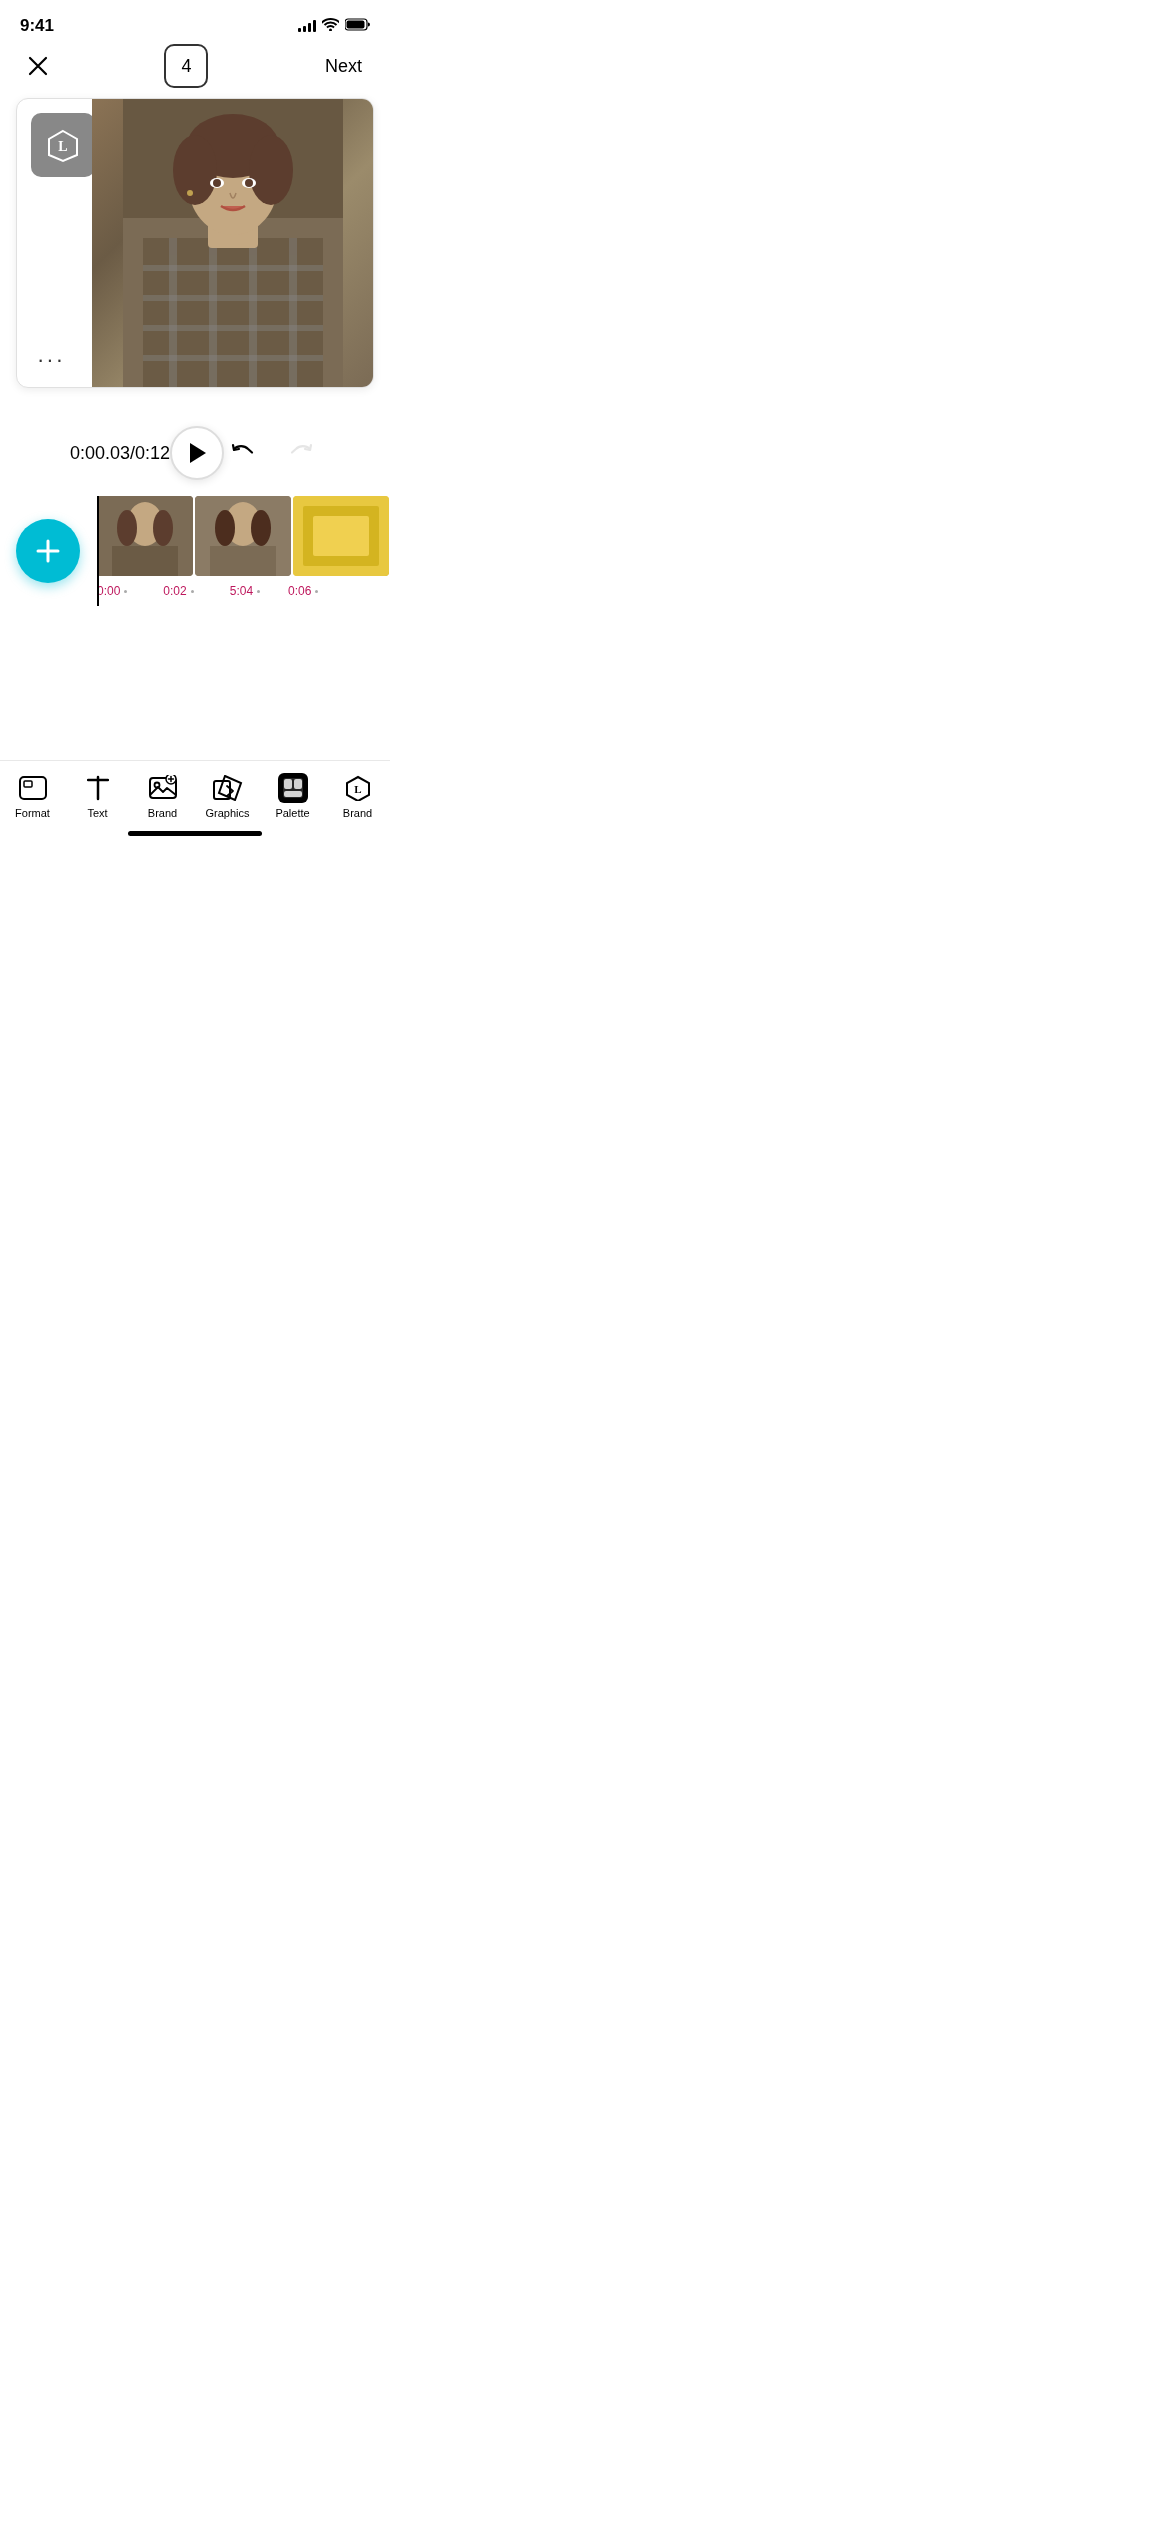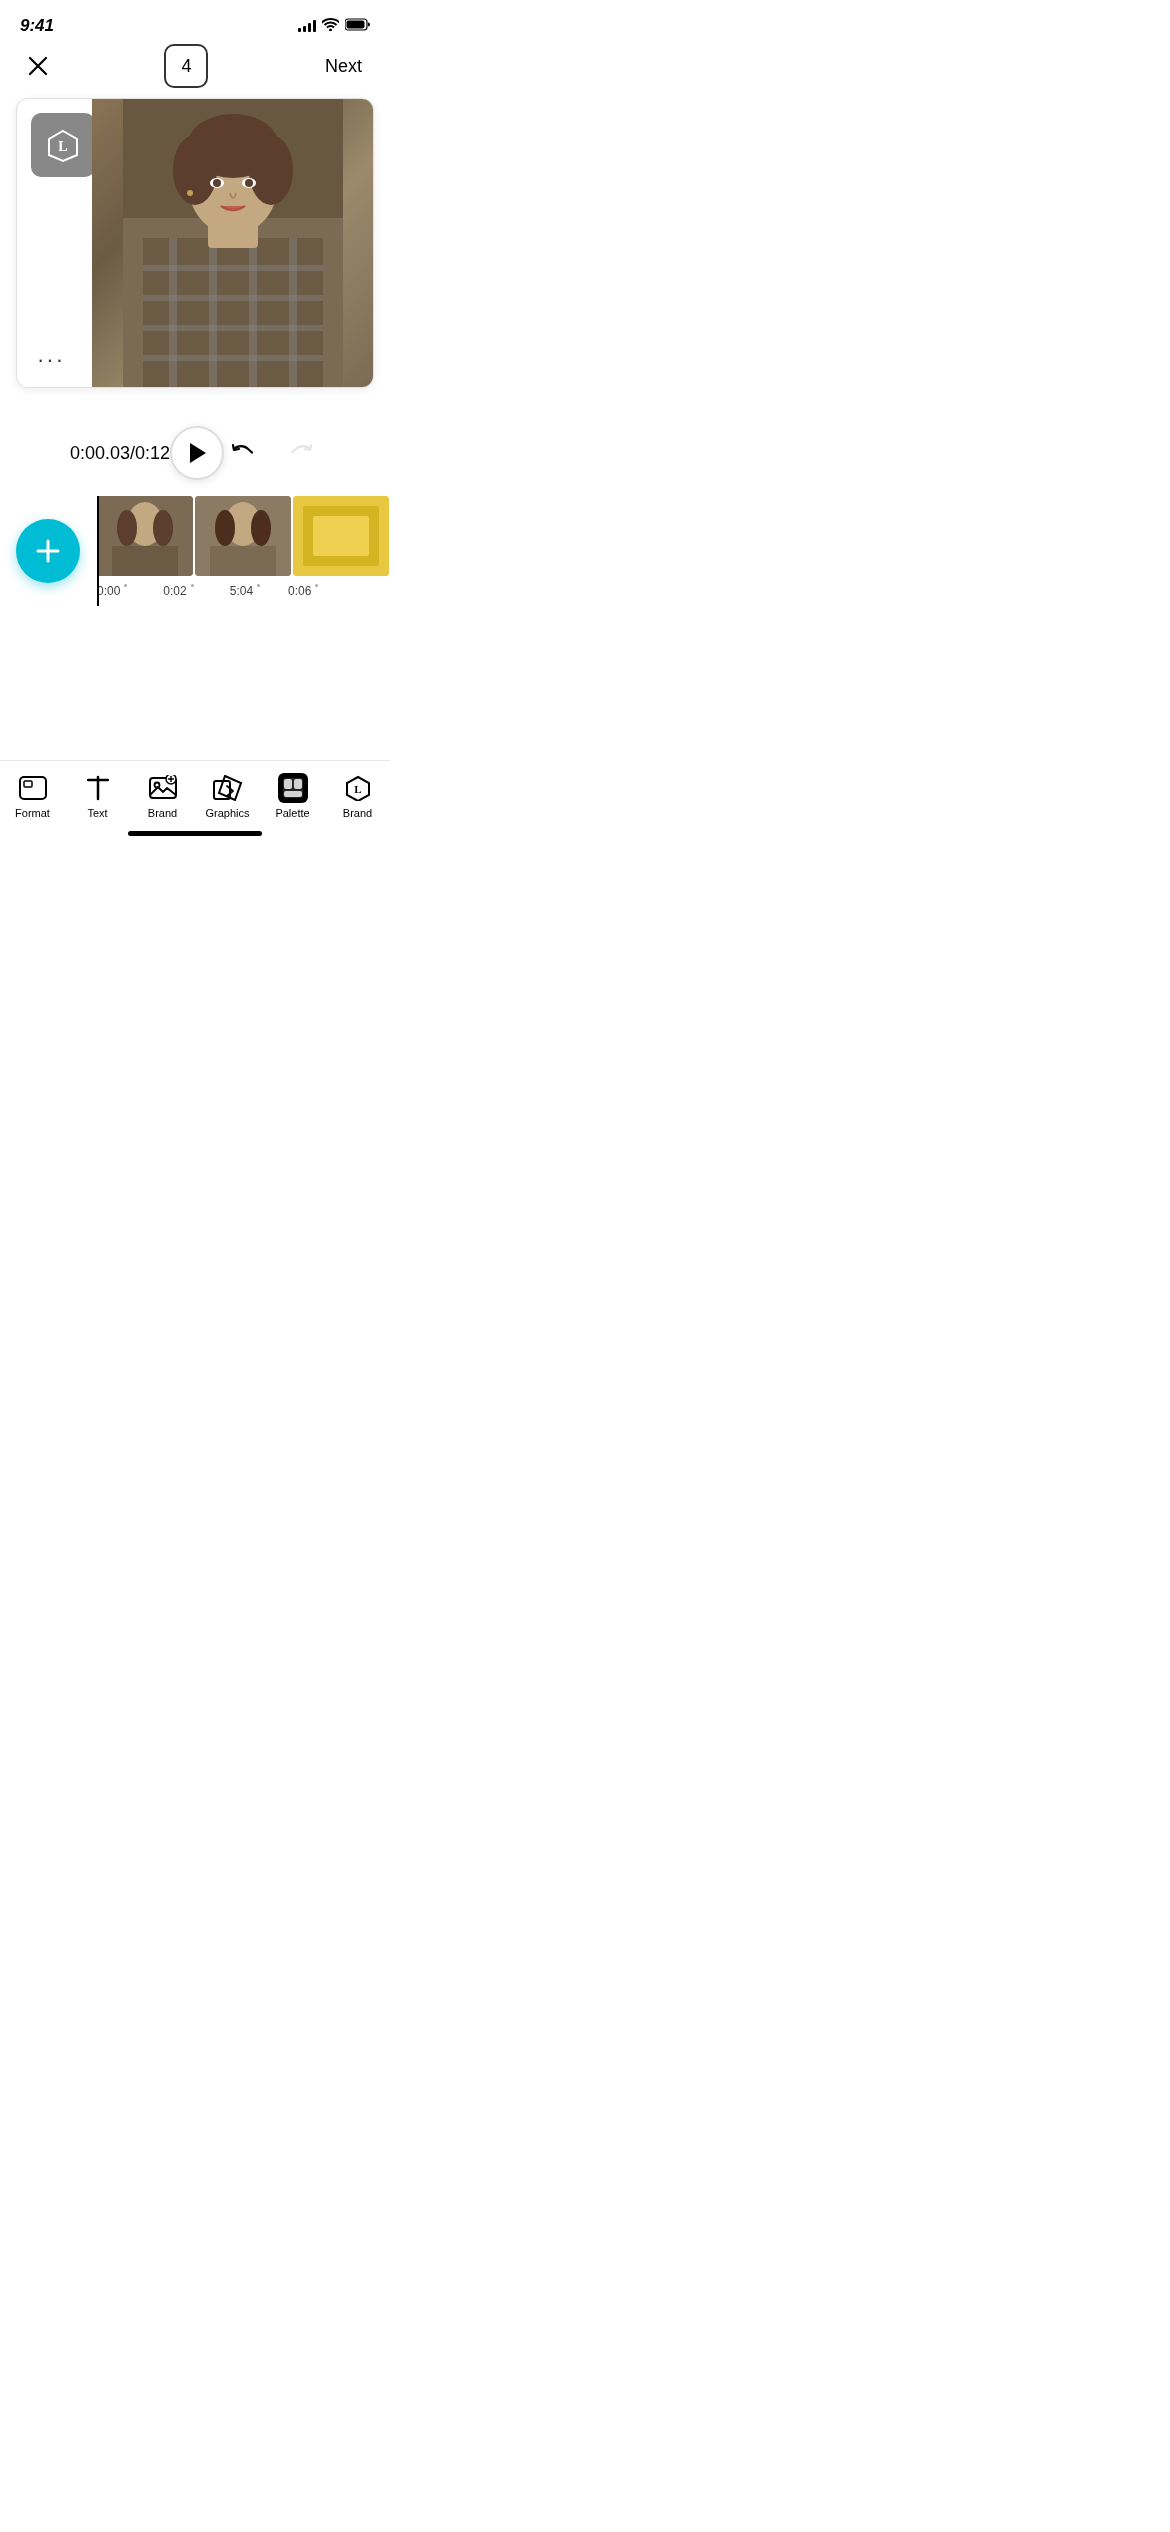--- a/index.html
+++ b/index.html
@@ -18,21 +18,20 @@
       position: relative;
     }
 
     
     .status-bar {
       display: flex;
       justify-content: space-between;
       align-items: center;
       padding: 12px 20px 4px;
       height: 44px;
-      font-style: italic;
     }
 
     .status-time {
       font-size: 17px;
       font-weight: 600;
       color: #000;
     }
 
     .status-icons {
       display: flex;
@@ -285,22 +284,23 @@
     
     .timeline-ruler {
       display: flex;
       margin-left: 97px;
       padding: 8px 0;
       gap: 0;
     }
 
     .ruler-mark {
       display: flex;
+      align-items: center;
       font-size: 12px;
-      color: #404040;
+      color: #be185d;
     }
 
     .ruler-mark .dot {
       width: 3px;
       height: 3px;
       border-radius: 50%;
       background: #aaa;
       margin: 0 4px;
     }
 

